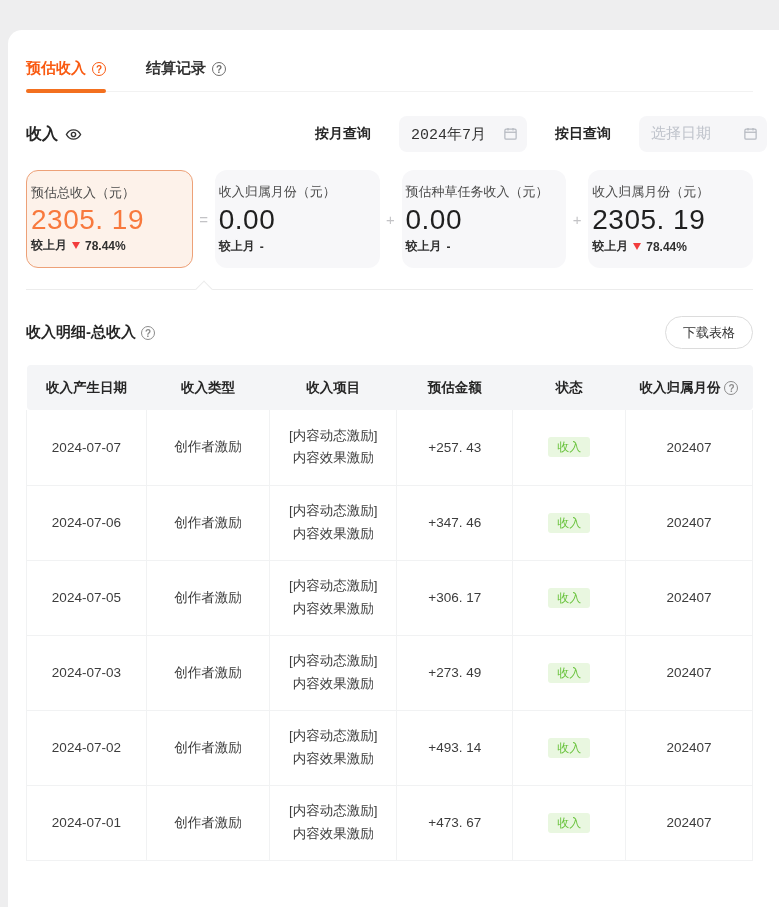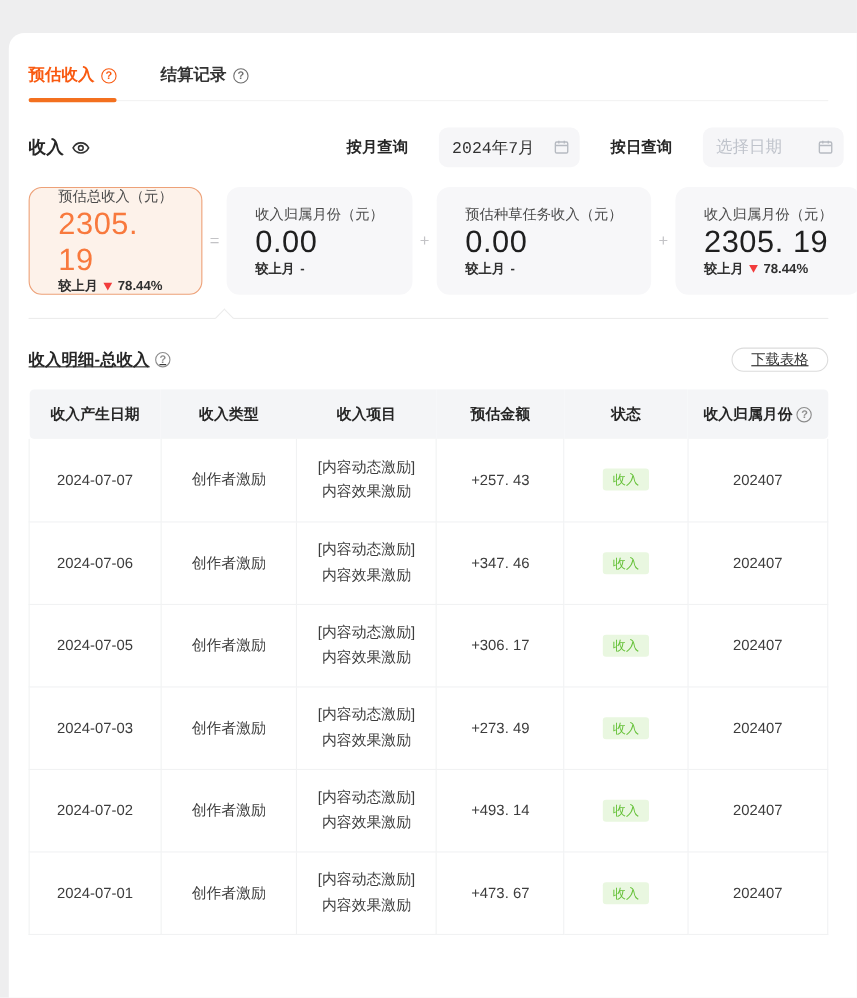--- a/index.html
+++ b/index.html
@@ -35,38 +35,38 @@
   .income-title { display:flex; align-items:center; gap:7px; font-size:16px; font-weight:700; color:#262626; }
   .queries { display:flex; align-items:center; gap:28px; }
   .q-label { font-size:14px; font-weight:700; color:#262626; white-space:nowrap; }
   .q-box { position:relative; width:128px; height:36px; background:#f6f6f8; border-radius:8px; }
   .q-box input { width:100%; height:100%; border:none; outline:none; background:transparent;
                  font-family:Liberation Mono, monospace; font-size:15px; color:#333; padding:0 30px 0 12px; }
   .q-box input::placeholder { color:#bfc3cb; }
   .cal-icon { position:absolute; right:9px; top:10px; width:15px; height:15px; color:#b6bac1; }
   
   .cards { display:flex; align-items:center; margin-top:18px; gap:0; }
-  .card { flex:1; height:98px; border-radius:12px; background:#f7f7f9; padding:13px 26px;
-          display:flex; flex-direction:column; justify-content:center; cursor:pointer; }
+  .card { flex:1; height:98px; border-radius:12px; background:#f7f7f9; padding:13px 4px;
+          display:flex; flex-direction:column; justify-content:space-between; cursor:pointer; }
   .card.active { background:#fdf2ea; border:1.5px solid #eda178; }
   .card-title { font-size:13px; color:#4b4b4b; white-space:nowrap; }
   .card-value { font-size:28px; font-weight:500; color:#1f1f1f; letter-spacing:.5px; }
   .card.active .card-value { color:#f8793d; }
   .card-compare { display:flex; align-items:center; gap:5px; font-size:12px; font-weight:700; color:#303030; }
   .tri-down { width:0; height:0; border-left:4.5px solid transparent; border-right:4.5px solid transparent;
               border-top:7px solid #f23c3c; }
   .op { width:22px; text-align:center; font-size:15px; color:#c3c3c6; flex:0 0 auto; }
   
   .divider { position:relative; height:1px; background:#ececec; margin-top:21px; }
   .caret { position:absolute; left:172px; top:-6px; width:12px; height:12px; background:#fff;
            border-left:1px solid #ececec; border-top:1px solid #ececec; transform:rotate(45deg); }
   
-  .detail-head { display:flex; align-items:center; justify-content:space-between; margin-top:26px;text-decoration:underline; }
+  .detail-head { display:flex; align-items:center; justify-content:space-between; margin-top:26px; }
   .detail-title { display:flex; align-items:center; gap:5px; font-size:15px; font-weight:700; color:#262626; }
-  .dl-btn { background:#fff; border:1px solid #dcdcdc; border-radius:17px; height:22px; padding:0 17px;
+  .dl-btn { background:#fff; border:1px solid #dcdcdc; border-radius:17px; height:33px; padding:0 17px;
             font-family:inherit; font-size:13px; color:#333; cursor:pointer; }
   
   table { width:100%; margin-top:16px; border-collapse:collapse; table-layout:fixed; }
   thead th { background:#f4f5f7; height:45px; font-size:13.5px; font-weight:700; color:#262626;
              text-align:center; vertical-align:middle; }
   thead th:first-child { border-top-left-radius:4px; border-bottom-left-radius:4px; }
   thead th:last-child  { border-top-right-radius:4px; border-bottom-right-radius:4px; }
   .th-inner { display:inline-flex; align-items:center; gap:4px; }
   tbody td { height:75px; text-align:center; vertical-align:middle; font-size:13.5px; color:#3c3c3c;
              border:1px solid #f1f2f3; background:#fff; }

